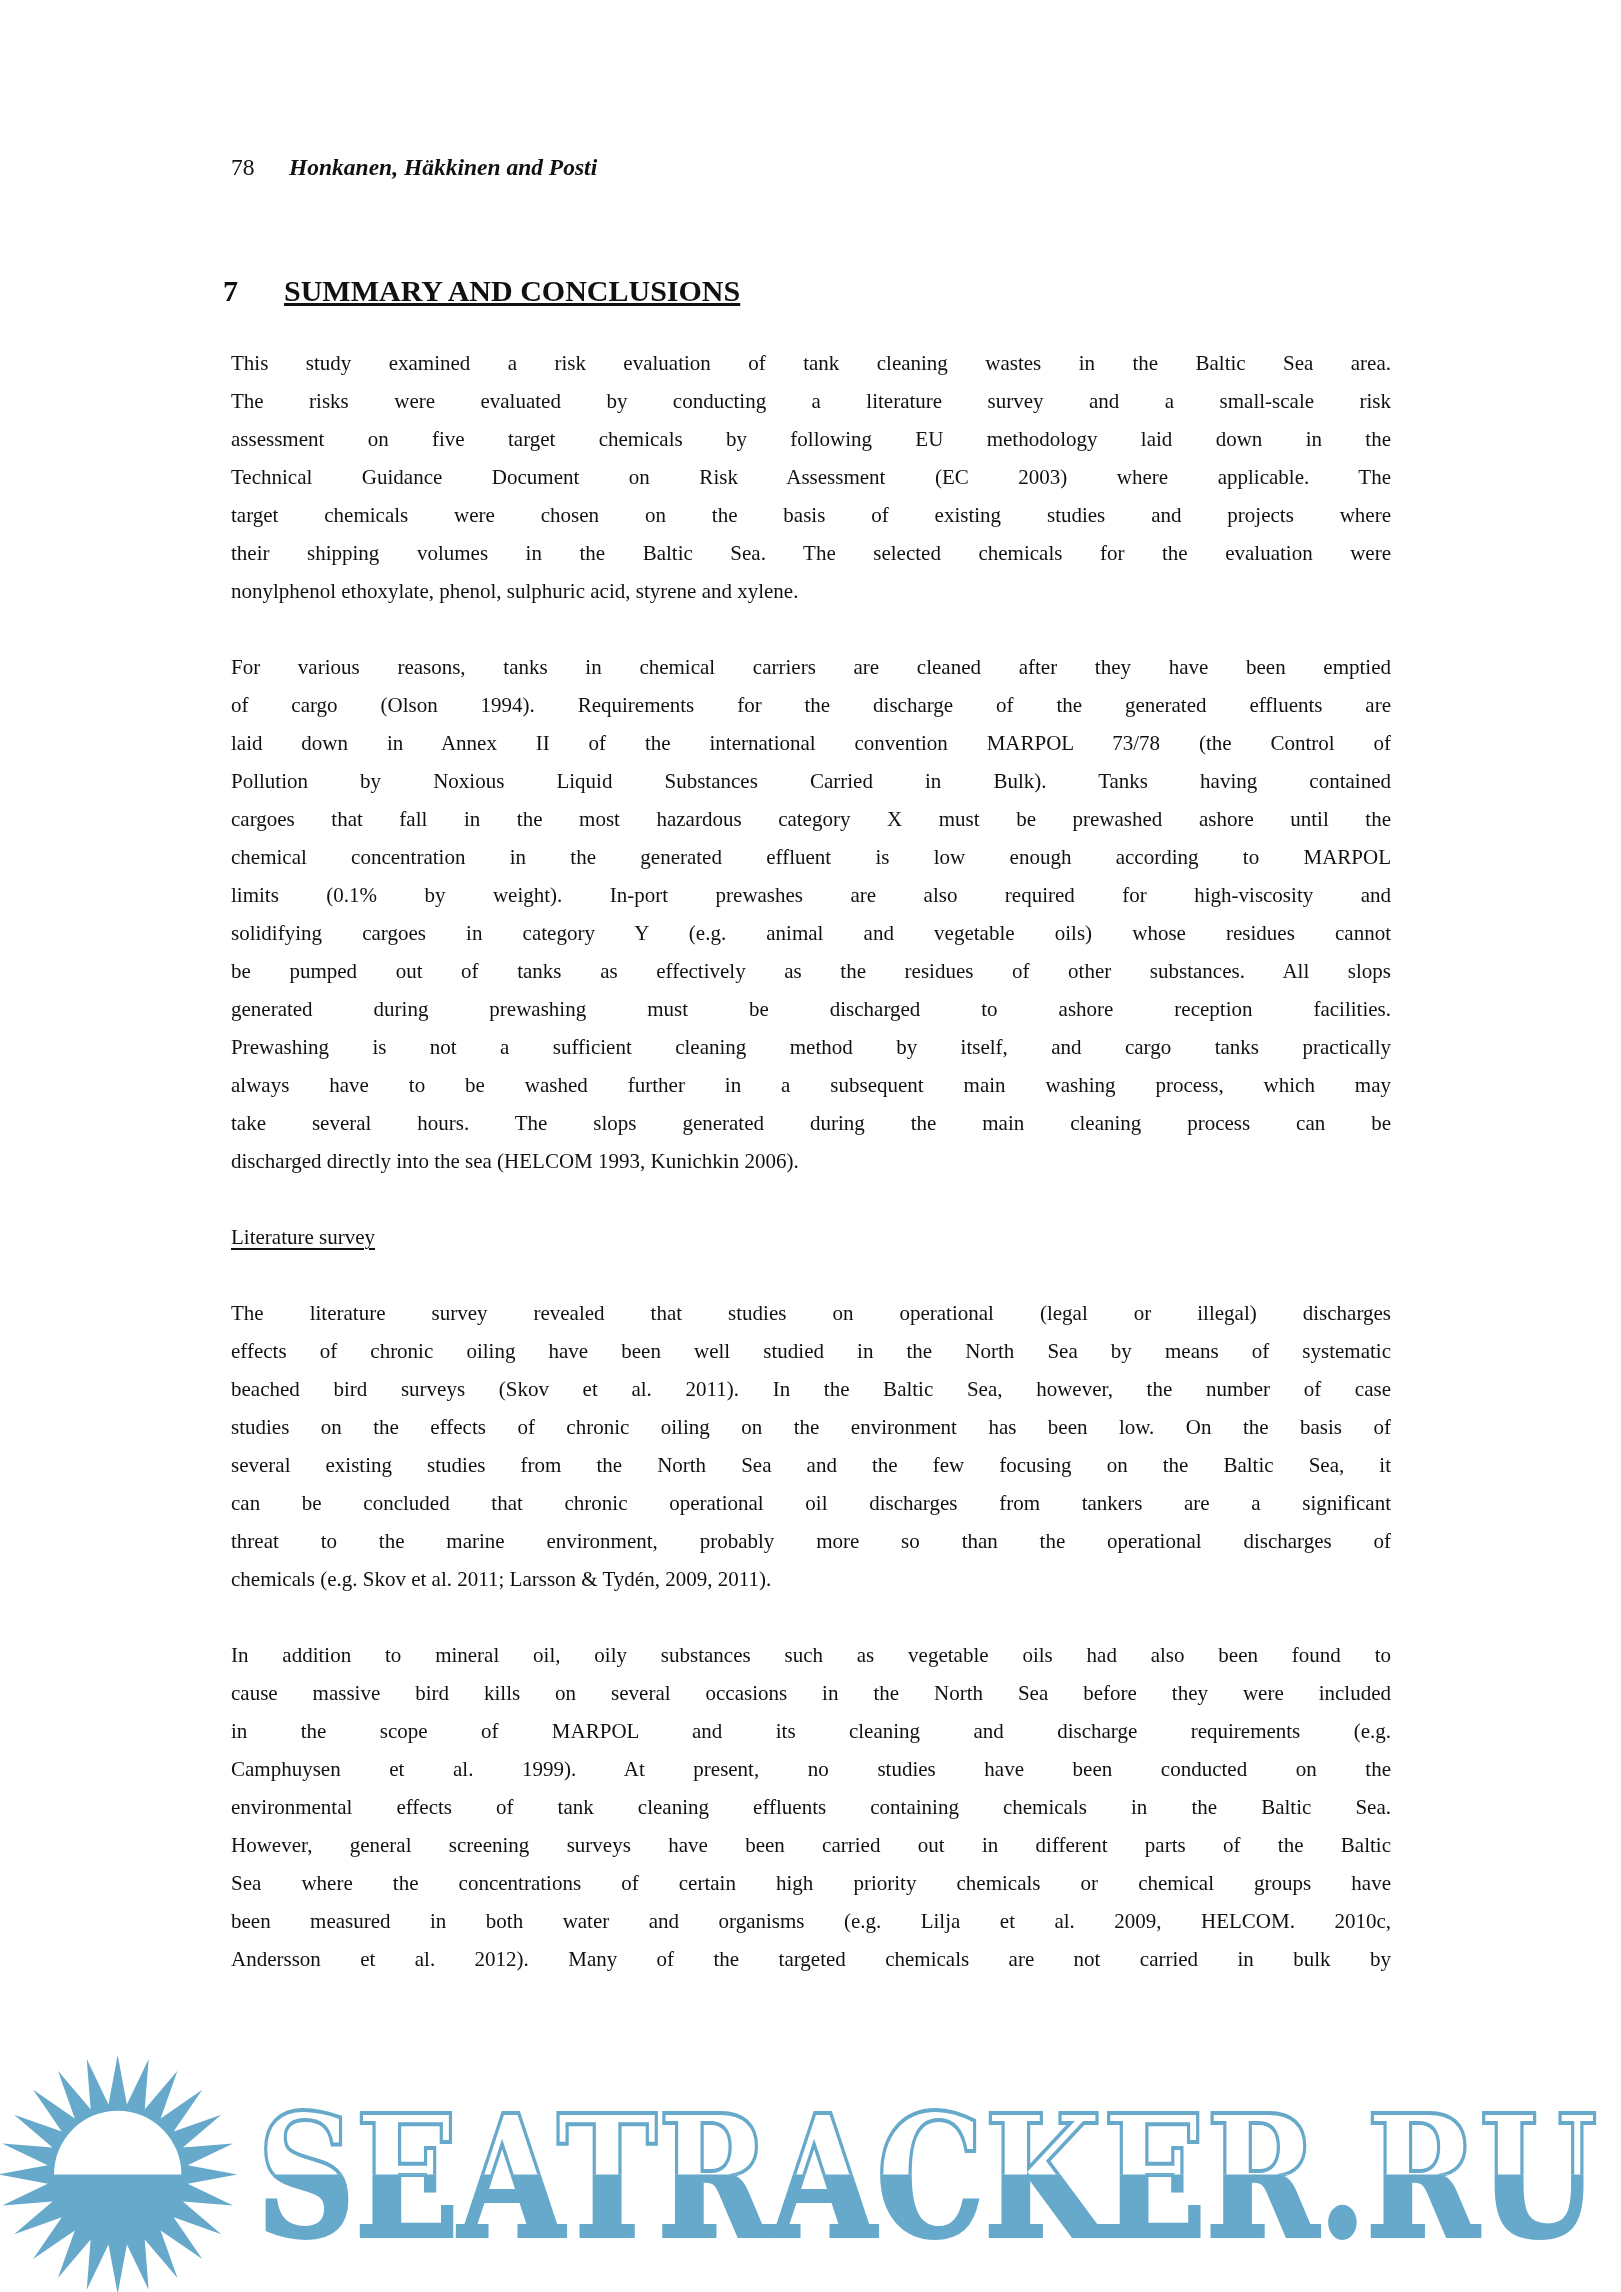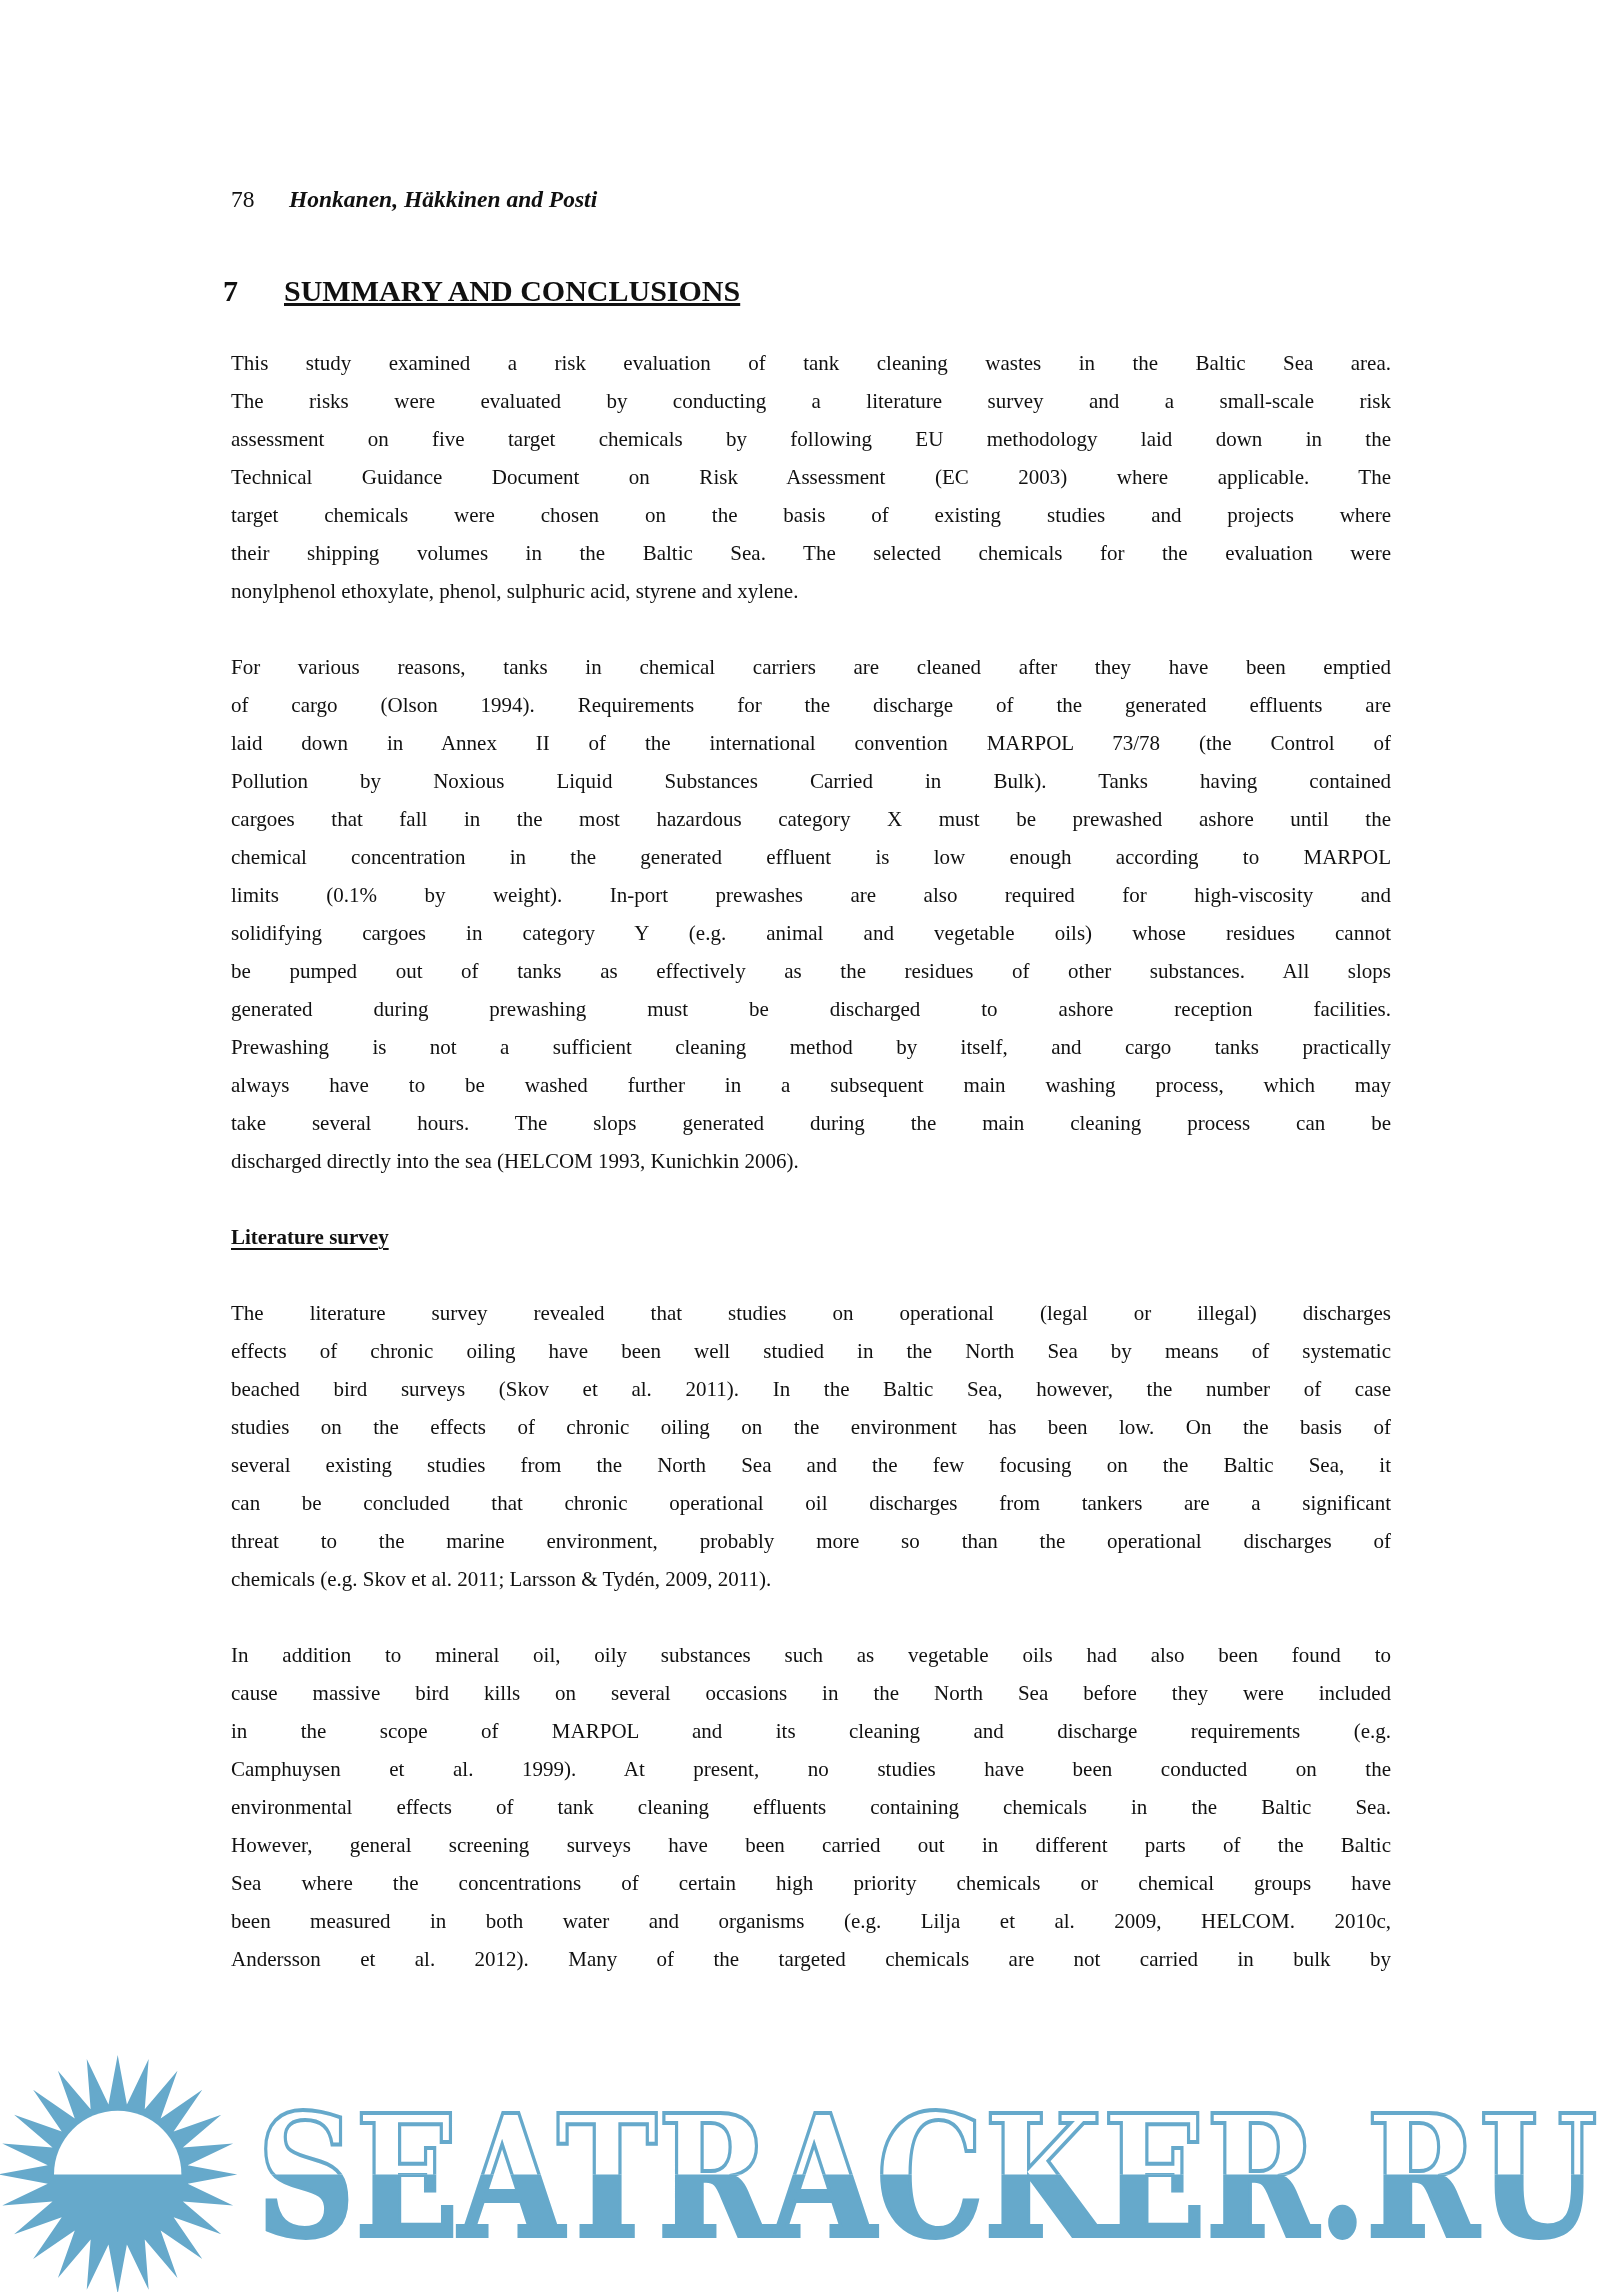--- a/index.html
+++ b/index.html
@@ -19,21 +19,20 @@
     position: absolute;
     left: 231px;
     top: 153px;
     font-size: 23.5px;
     line-height: 29px;
     white-space: nowrap;
   }
   .running-head .page-num {
     display: inline-block;
     width: 58px;
-    margin-top: 32px;
   }
   .running-head .authors {
     font-style: italic;
     font-weight: bold;
   }
   .section-heading {
     position: absolute;
     left: 223px;
     top: 271px;
     font-size: 30px;
@@ -65,21 +64,20 @@
     text-align-last: justify;
     overflow: hidden;
   }
   .line.last {
     text-align: right;
     text-align-last: left;
   }
   .subheading {
     margin: 0 0 38px 0;
     height: 38px;
-    font-weight: bold;
   }
   .subheading span {
     text-decoration: underline;
     text-decoration-thickness: 2px;
     text-underline-offset: 3.9px;
   }
   
   .watermark {
     position: absolute;
     left: 0;

